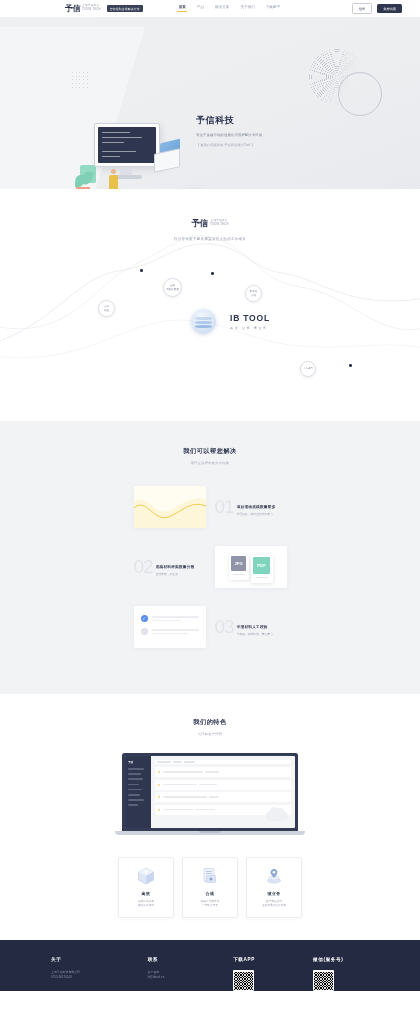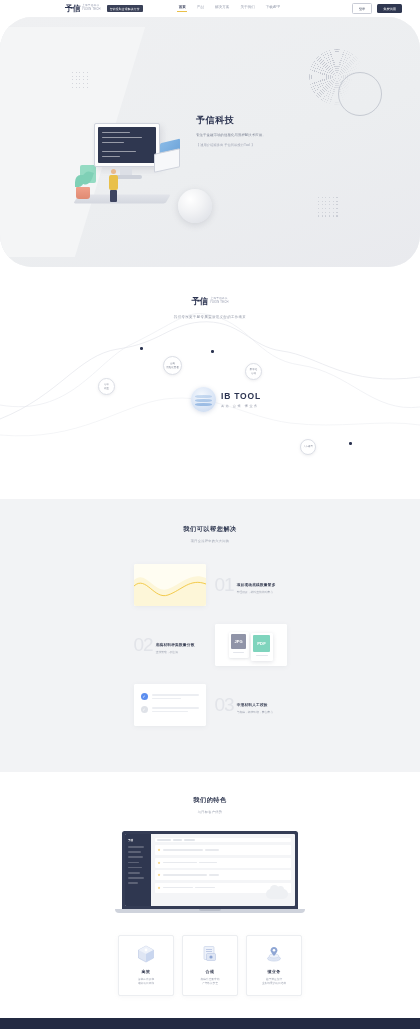--- a/index.html
+++ b/index.html
@@ -37,21 +37,21 @@
     border:0.6px solid #c9ccd6; border-radius:1.5px; font-size:3.2px;
     color:#555d70; padding:2.2px 6px; background:#fff; cursor:pointer; white-space:nowrap;
   }
   .btn-apply {
     background:#2f3750; border-radius:1.5px; font-size:3.2px; color:#fff;
     padding:2.4px 6px; cursor:pointer; white-space:nowrap; border:0;
   }
 
   
   .hero {
-    height:250px; background:#f0f1f3; position:relative; overflow:hidden;border-radius:32px;
+    height:172px; background:#f0f1f3; position:relative; overflow:hidden;
   }
   .hero-bevel {
     position:absolute; left:0; top:0; width:100%; height:100%;
     background:linear-gradient(160deg,#eff0f2 0%,#eceef0 55%,#e9eaee 100%);
   }
   .hero-diag {
     position:absolute; left:-40px; top:10px; width:150px; height:230px;
     background:#f4f5f6; transform:skewX(-17deg);
   }
   .dotgrid { position:absolute; display:grid; gap:2.6px; }
@@ -111,21 +111,21 @@
   .sec-sub { font-size:3.5px; color:#8a90a0; margin-top:7px; letter-spacing:.3px;}
   .curve-svg { position:absolute; left:0; top:0; width:420px; height:232px; }
   .node {
     position:absolute; border-radius:50%; background:#fff; border:.5px solid #dcdfe6;
     display:flex; flex-direction:column; align-items:center; justify-content:center;
     box-shadow:0 1px 3px rgba(120,125,140,.13); text-align:center;
   }
   .node span { font-size:2.4px; color:#7c8292; line-height:1.45; letter-spacing:.1px; white-space:nowrap;}
   .dot-sm { position:absolute; width:2.6px; height:2.6px; border-radius:50%; background:#2b3350; }
   .ibtool {
-    position:absolute; left:191px; top:352px; display:flex; align-items:center; gap:5px;
+    position:absolute; left:191px; top:352px; display:flex; align-items:center; gap:14px;
   }
   .ib-circle {
     width:25px; height:25px; border-radius:50%;
     background:radial-gradient(circle at 42% 34%, #f4f8fd 0%, #dbe6f6 55%, #c6d6ee 100%);
     position:relative; box-shadow:0 1px 4px rgba(110,130,170,.25);
   }
   .ib-wave { position:absolute; left:4px; right:4px; background:#8fb4e0; border-radius:50%; height:2.5px; }
   .ib-text-title { font-size:8.5px; font-weight:700; color:#2b3350; letter-spacing:.8px; line-height:1;}
   .ib-text-sub { font-size:3.1px; color:#9096a6; margin-top:3.5px; letter-spacing:1.6px;}
 

